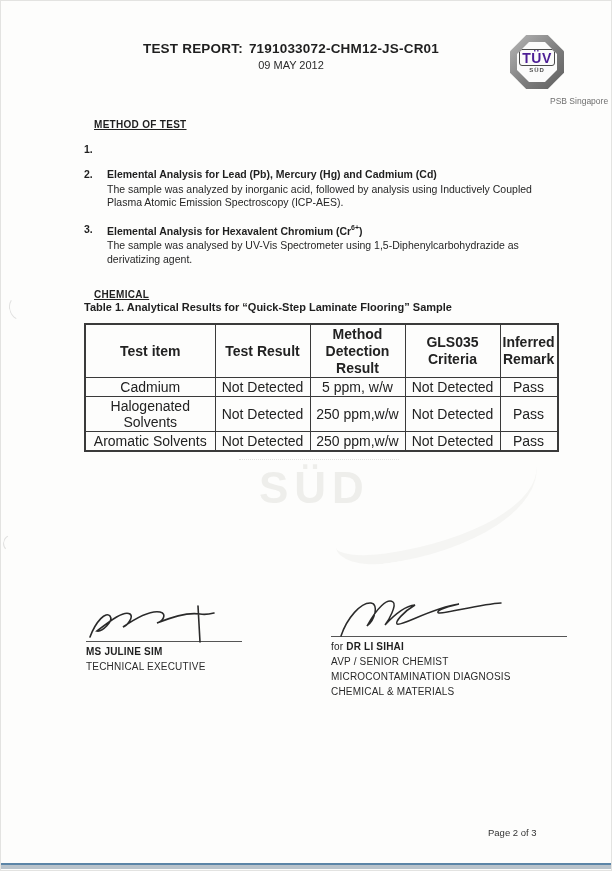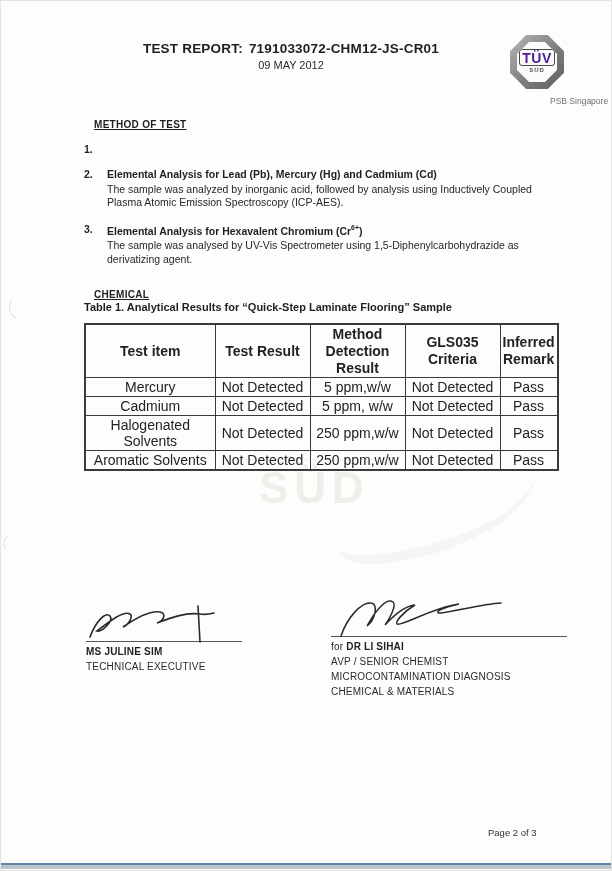--- a/index.html
+++ b/index.html
@@ -149,27 +149,20 @@
       <th>Test item</th>
       <th>Test Result</th>
       <th>Method
 Detection Result</th>
       <th>GLS035
 Criteria</th>
       <th>Inferred
 Remark</th>
     </tr>
     <tr>
-      <td>Mercury</td>
-      <td>Not Detected</td>
-      <td>5 ppm,w/w</td>
-      <td>Not Detected</td>
-      <td>Pass</td>
-    </tr>
-    <tr>
       <td>Cadmium</td>
       <td>Not Detected</td>
       <td>5 ppm, w/w</td>
       <td>Not Detected</td>
       <td>Pass</td>
     </tr>
     <tr>
       <td>Halogenated Solvents</td>
       <td>Not Detected</td>
       <td>250 ppm,w/w</td>

